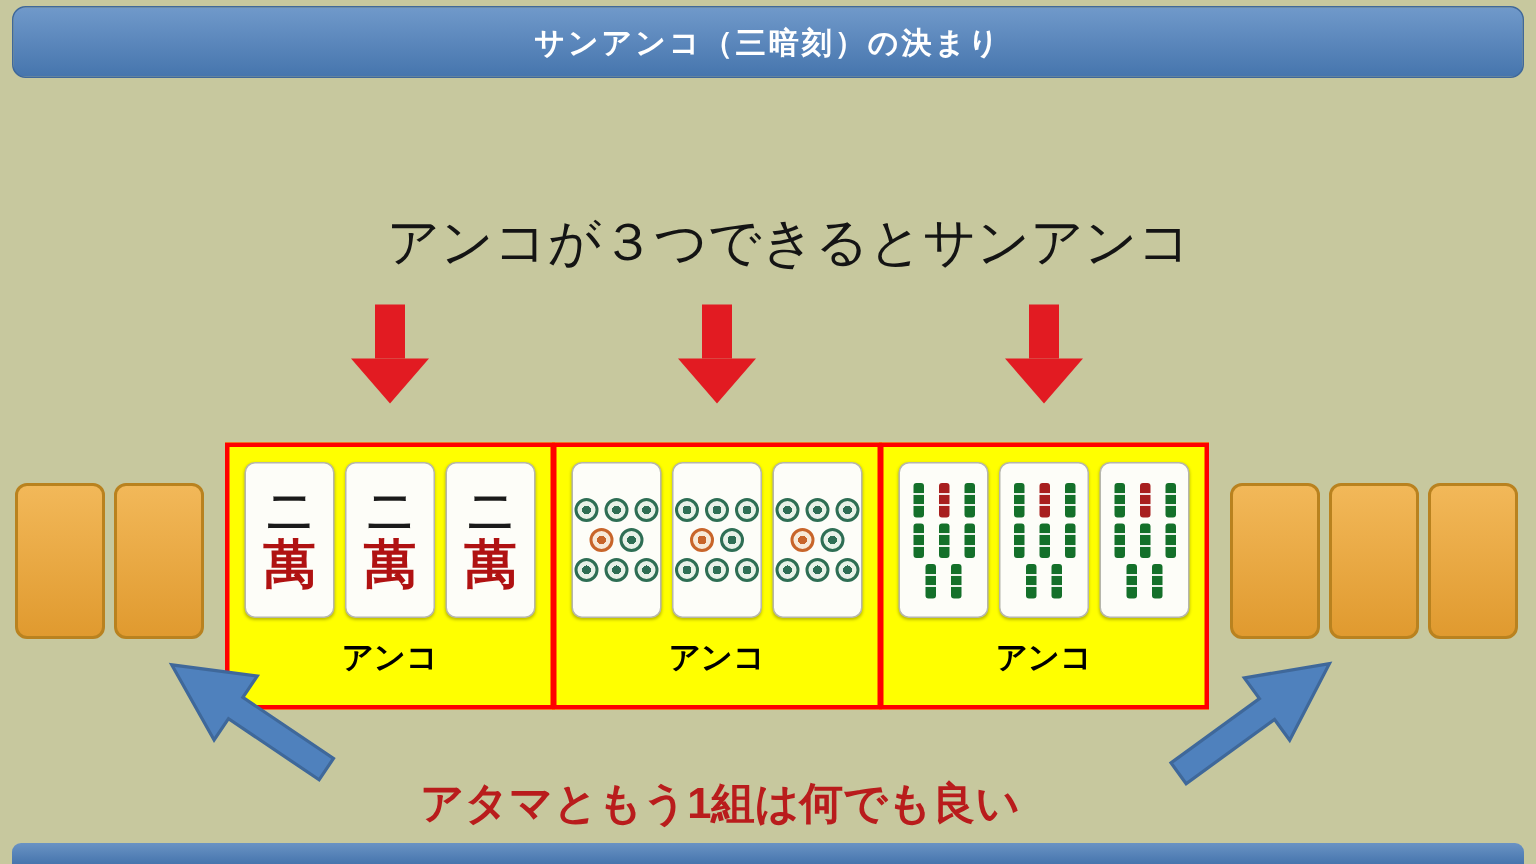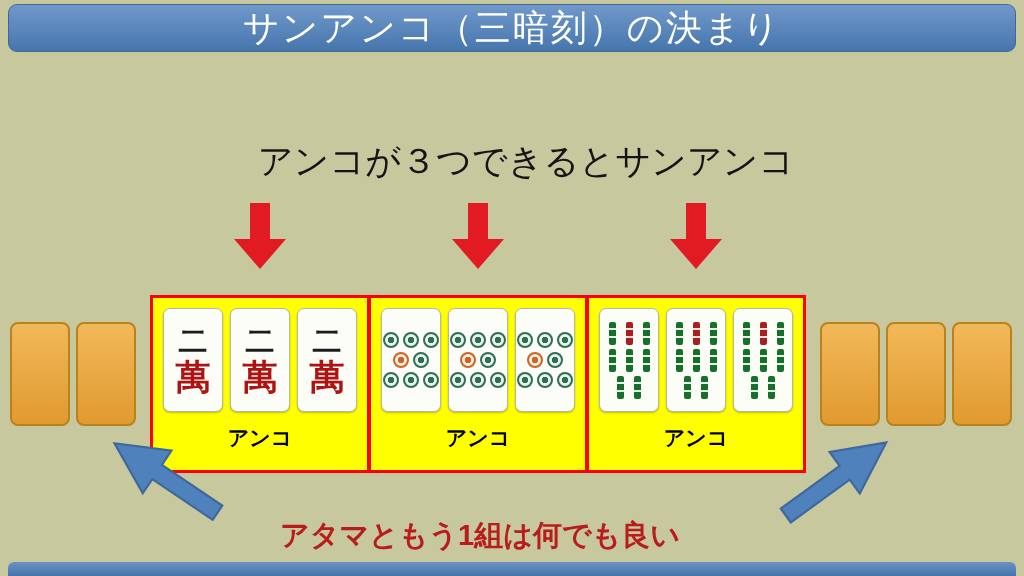--- a/index.html
+++ b/index.html
@@ -9,21 +9,21 @@
     background:#c7c89e; overflow:hidden;
   }
 
   
   .title-bar {
     position:absolute; left:8px; right:8px; top:4px; height:46px;
     background:linear-gradient(180deg,#7099ca,#4675ad);
     border:1px solid #3f689a; border-radius:9px;
     display:flex; align-items:center; justify-content:center;
   }
-  .title-bar .title { color:#ffffff; font-size:36px; letter-spacing:2px; }
+  .title-bar .title { color:#ffffff; font-size:20px; letter-spacing:2px;font-weight:bold; }
   .footer-bar {
     position:absolute; left:8px; right:8px; bottom:0; height:14px;
     background:linear-gradient(180deg,#6a93c4,#4675ad);
     border-radius:6px 6px 0 0;
   }
 
   
   .caption-top {
     position:absolute; top:138px; left:0; width:100%;
     text-align:center; font-size:35px; color:#141414;padding-left:14px;

